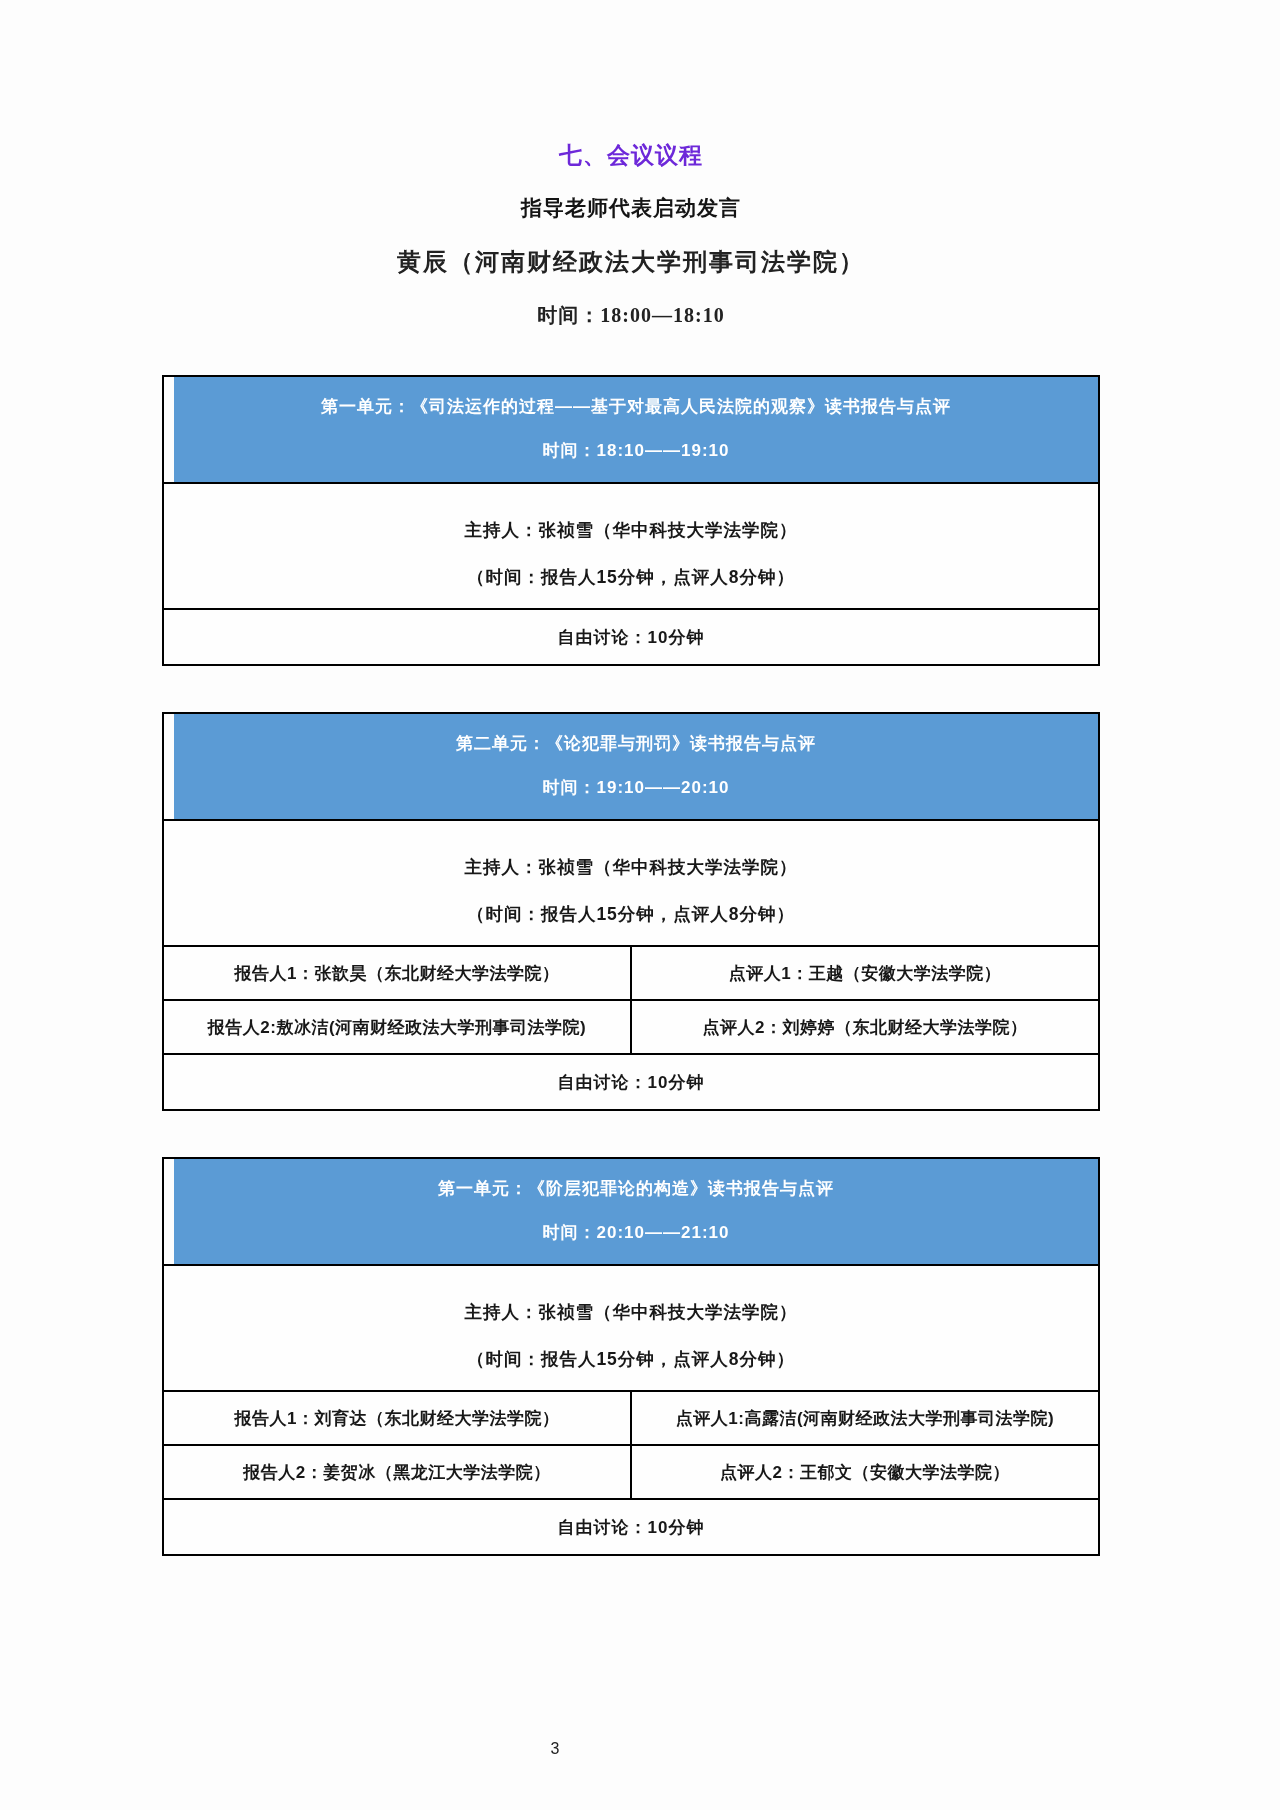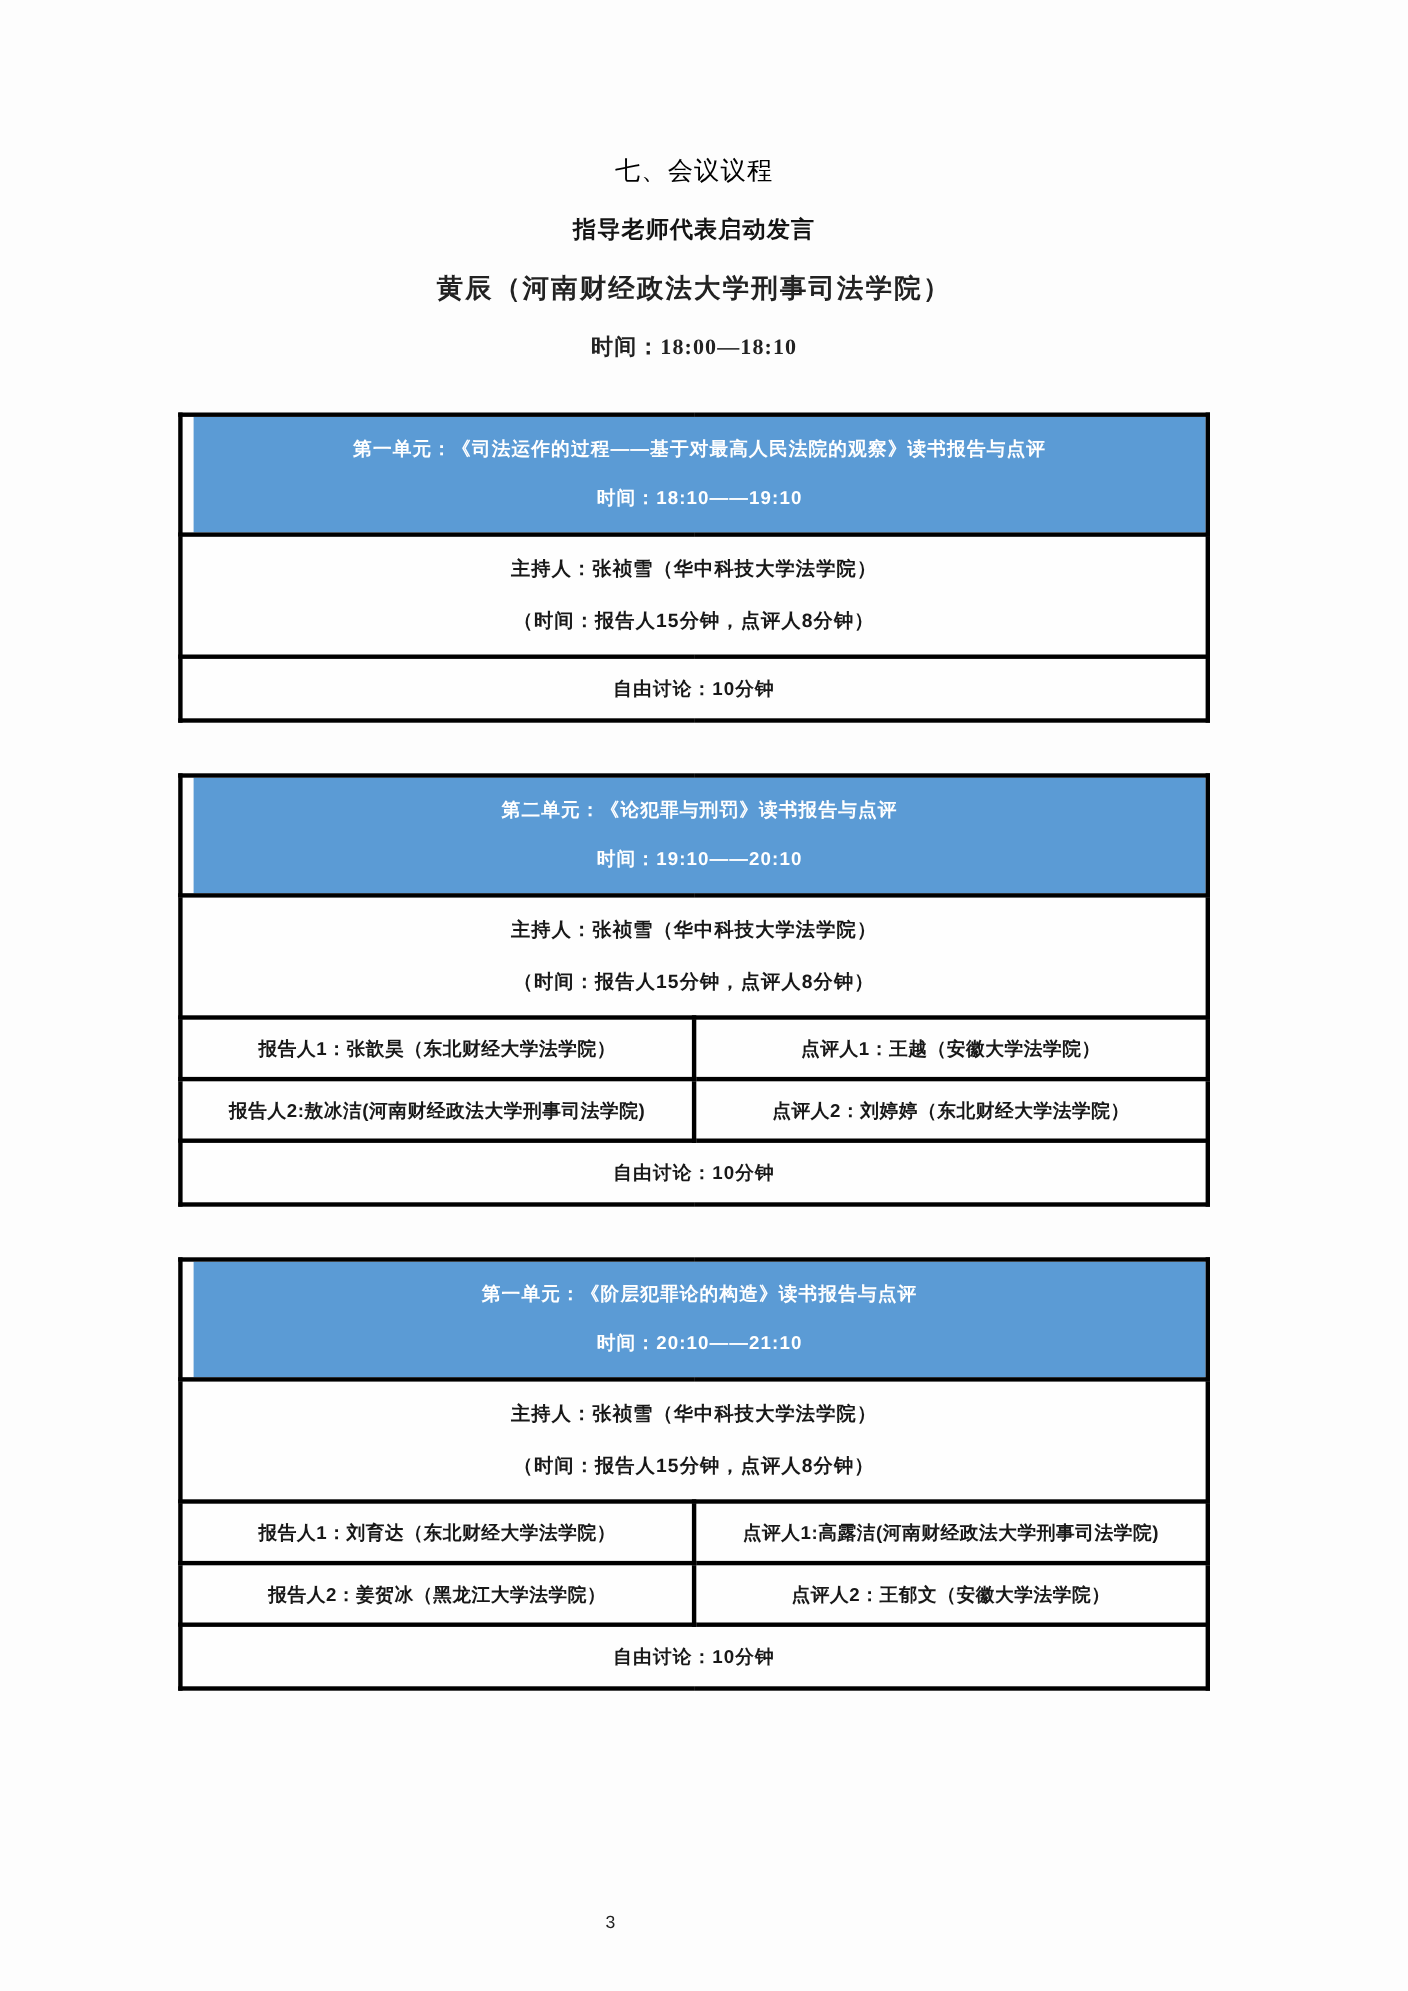--- a/index.html
+++ b/index.html
@@ -15,24 +15,24 @@
     position: relative;
   }
   .content {
     width: 938px;
     margin-left: 162px;
     padding-top: 140px;
   }
   .headings { text-align: center; }
   .doc-title {
     font-size: 23px;
-    font-weight: normal;
+    font-weight: bold;
     letter-spacing: 1px;
     margin-bottom: 23px;
-    color: #000000;
+    color: #6d28d9;
   }
   .doc-subtitle {
     font-size: 21px;
     font-weight: bold;
     letter-spacing: 1px;
     margin-bottom: 24px;
     color: #141414;
   }
   .doc-speaker {
     font-family: "Liberation Serif", serif;
@@ -50,41 +50,41 @@
     margin-bottom: 0;
     color: #222;
   }
   table.session {
     width: 100%;
     border-collapse: collapse;
     table-layout: fixed;
     margin-top: 46px;
   }
   table.session td {
-    border: 4px solid #000000;
+    border: 2px solid #000000;
     text-align: center;
     font-weight: bold;
     font-size: 17px;
     color: #181818;
     background: #fefefe;
   }
   td.hdr-cell { padding: 0; background: #fefefe; }
   .hdr-band {
     margin-left: 10px;
     background: #5b9bd5;
     color: #ffffff;
     padding: 18px 0 20px 0;
   }
   .hdr-title {
     font-size: 17px;
     letter-spacing: 1px;
     margin-bottom: 21px;
   }
   .hdr-time { font-size: 17px; letter-spacing: 1px; }
-  td.host-cell { padding: 17px 0 19px 0; }
+  td.host-cell { padding: 34px 0 19px 0; }
   .host-line { margin-bottom: 23px; font-size: 17.5px; letter-spacing: 1px; }
   .timenote-line { font-size: 17.5px; letter-spacing: 1px; }
   td.rep-cell, td.com-cell { height: 50px; letter-spacing: 0.5px; }
   td.rep-cell { width: 51%; }
   td.free-cell { height: 52px; letter-spacing: 1px; }
   .footer {
     position: absolute;
     bottom: 52px;
     left: 162px;
     width: 786px;

